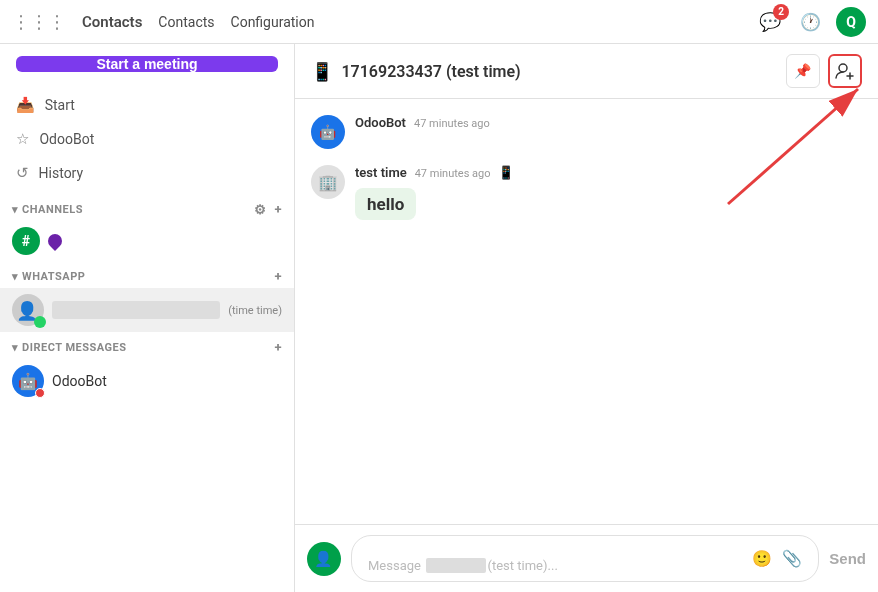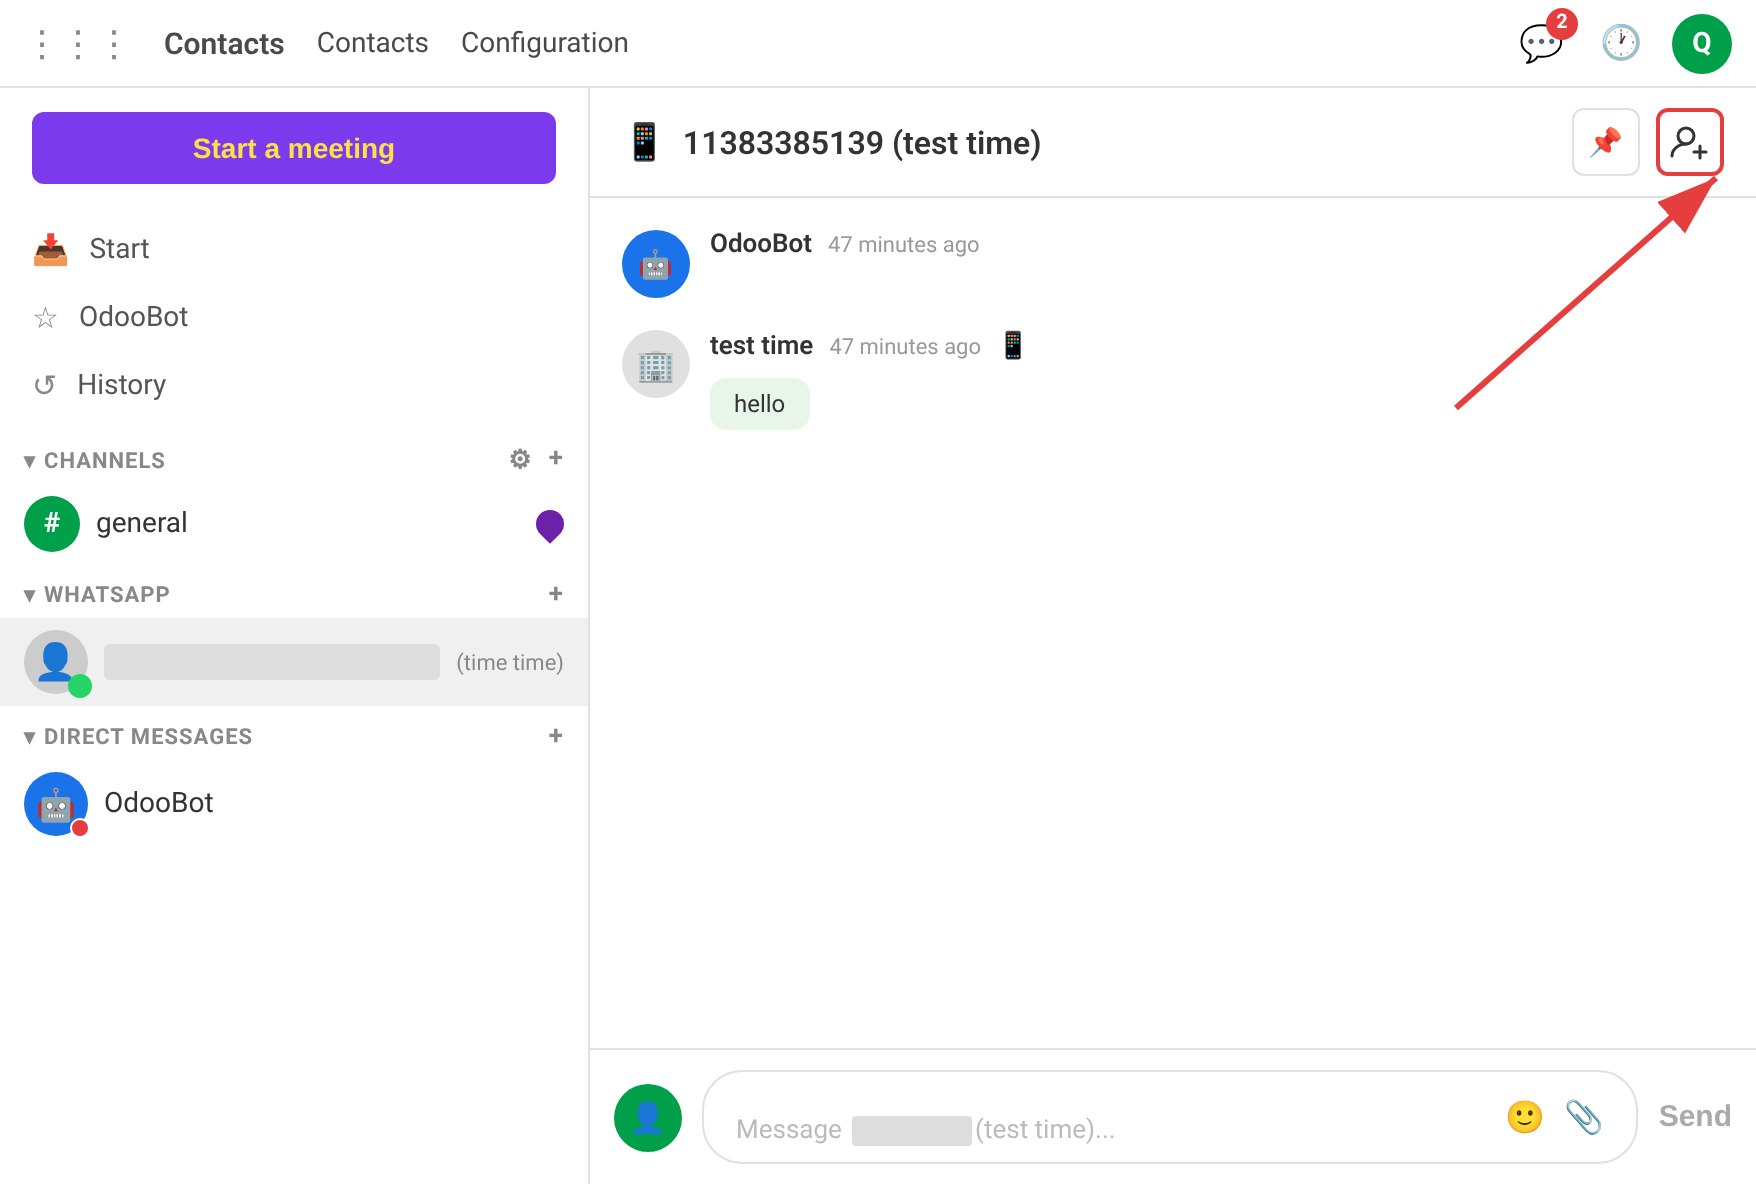--- a/index.html
+++ b/index.html
@@ -24,22 +24,22 @@
       border-radius: 50%; width: 16px; height: 16px; font-size: 10px;
       display: flex; align-items: center; justify-content: center; font-weight: 700;
     }
 
     
     .main { display: flex; height: calc(592px - 44px); }
 
     
     .sidebar { width: 295px; border-right: 1px solid #e0e0e0; display: flex; flex-direction: column; overflow-y: auto; }
     .sidebar-start-btn {
-      margin: 12px 16px; background: #7c3aed; color: #fde047; border: none; border-radius: 6px;
-      padding: 10px 20px; font-size: 14px; font-weight: 600; cursor: pointer; text-align: center;
+      margin: 12px 16px; background: #7c3aed; color: #ffffff; border: none; border-radius: 6px;
+      padding: 0 20px; font-size: 14px; font-weight: 600; cursor: pointer; text-align: center;
     }
     .sidebar-nav { padding: 4px 0; }
     .sidebar-nav-item {
       display: flex; align-items: center; gap: 10px; padding: 8px 16px; cursor: pointer; color: #555; font-size: 14px;
     }
     .sidebar-nav-item .item-icon { font-size: 15px; color: #888; }
 
     .sidebar-section-header {
       display: flex; align-items: center; padding: 8px 12px 4px 12px; color: #888; font-size: 11px; font-weight: 700; text-transform: uppercase; letter-spacing: 0.5px;
     }
@@ -109,21 +109,21 @@
     .msg-avatar.odoobot { background: #1a73e8; }
     .msg-avatar.testtime { background: #ccc; }
     .msg-content { flex: 1; }
     .msg-header { display: flex; align-items: baseline; gap: 8px; margin-bottom: 4px; }
     .msg-sender { font-weight: 600; font-size: 13px; color: #333; }
     .msg-time { font-size: 11px; color: #999; }
     .msg-wa-icon { font-size: 13px; color: #25d366; }
     .msg-body { font-size: 13px; color: #555; line-height: 1.5; }
     .msg-body a { color: #7c3aed; text-decoration: none; }
     .msg-bubble {
-      display: inline-block; background: #e8f5e9; border-radius: 8px; padding: 6px 12px; font-size: 12px; color: #333; margin-top: 4px;
+      display: inline-block; background: #e8f5e9; border-radius: 8px; padding: 6px 12px; font-size: 17px; color: #333; margin-top: 4px; font-weight: bold;
     }
 
     
     .chat-input-area {
       border-top: 1px solid #e0e0e0; padding: 10px 12px; display: flex; align-items: center; gap: 10px; background: #fff;
     }
     .input-avatar {
       width: 34px; height: 34px; background: #00a04a; border-radius: 50%; display: flex; align-items: center; justify-content: center; color: #fff; font-size: 15px; flex-shrink: 0;
     }
     .chat-input-box {
@@ -179,21 +179,20 @@
         <span>CHANNELS</span>
       </div>
       <div class="sec-actions">
         <span class="sec-action">⚙</span>
         <span class="sec-action">+</span>
       </div>
     </div>
 
     <div class="sidebar-channel-item">
       <div class="channel-hash">#</div>
-      <span class="channel-name">general</span>
       <div class="channel-dot"></div>
     </div>
 
     <div class="sidebar-section-header">
       <div class="sec-title">
         <span>▾</span>
         <span>WHATSAPP</span>
       </div>
       <div class="sec-actions">
         <span class="sec-action">+</span>
@@ -229,21 +228,21 @@
         <div class="dm-status"></div>
       </div>
       <span class="dm-name">OdooBot</span>
     </div>
   </div>
 
   <div class="chat-area" style="position:relative;">
 
     <div class="chat-header">
       <span class="chat-header-wa-icon">📱</span>
-      <span class="chat-title">11383385139 (test time)</span>
+      <span class="chat-title">17169233437 (test time)</span>
       <div class="chat-header-actions">
         <div class="header-action-btn" style="font-size:14px;">📌</div>
         <div class="header-action-btn highlighted" style="font-size:16px; border-color:#e53e3e; background:#fff;">
           <svg width="20" height="18" viewBox="0 0 20 18" fill="none" xmlns="http://www.w3.org/2000/svg">
             <circle cx="8" cy="6" r="4" stroke="#333" stroke-width="1.5"></circle>
             <path d="M1 16c0-3.314 3.134-6 7-6" stroke="#333" stroke-width="1.5" stroke-linecap="round"></path>
             <path d="M15 11v6M12 14h6" stroke="#333" stroke-width="1.5" stroke-linecap="round"></path>
           </svg>
         </div>
       </div>

